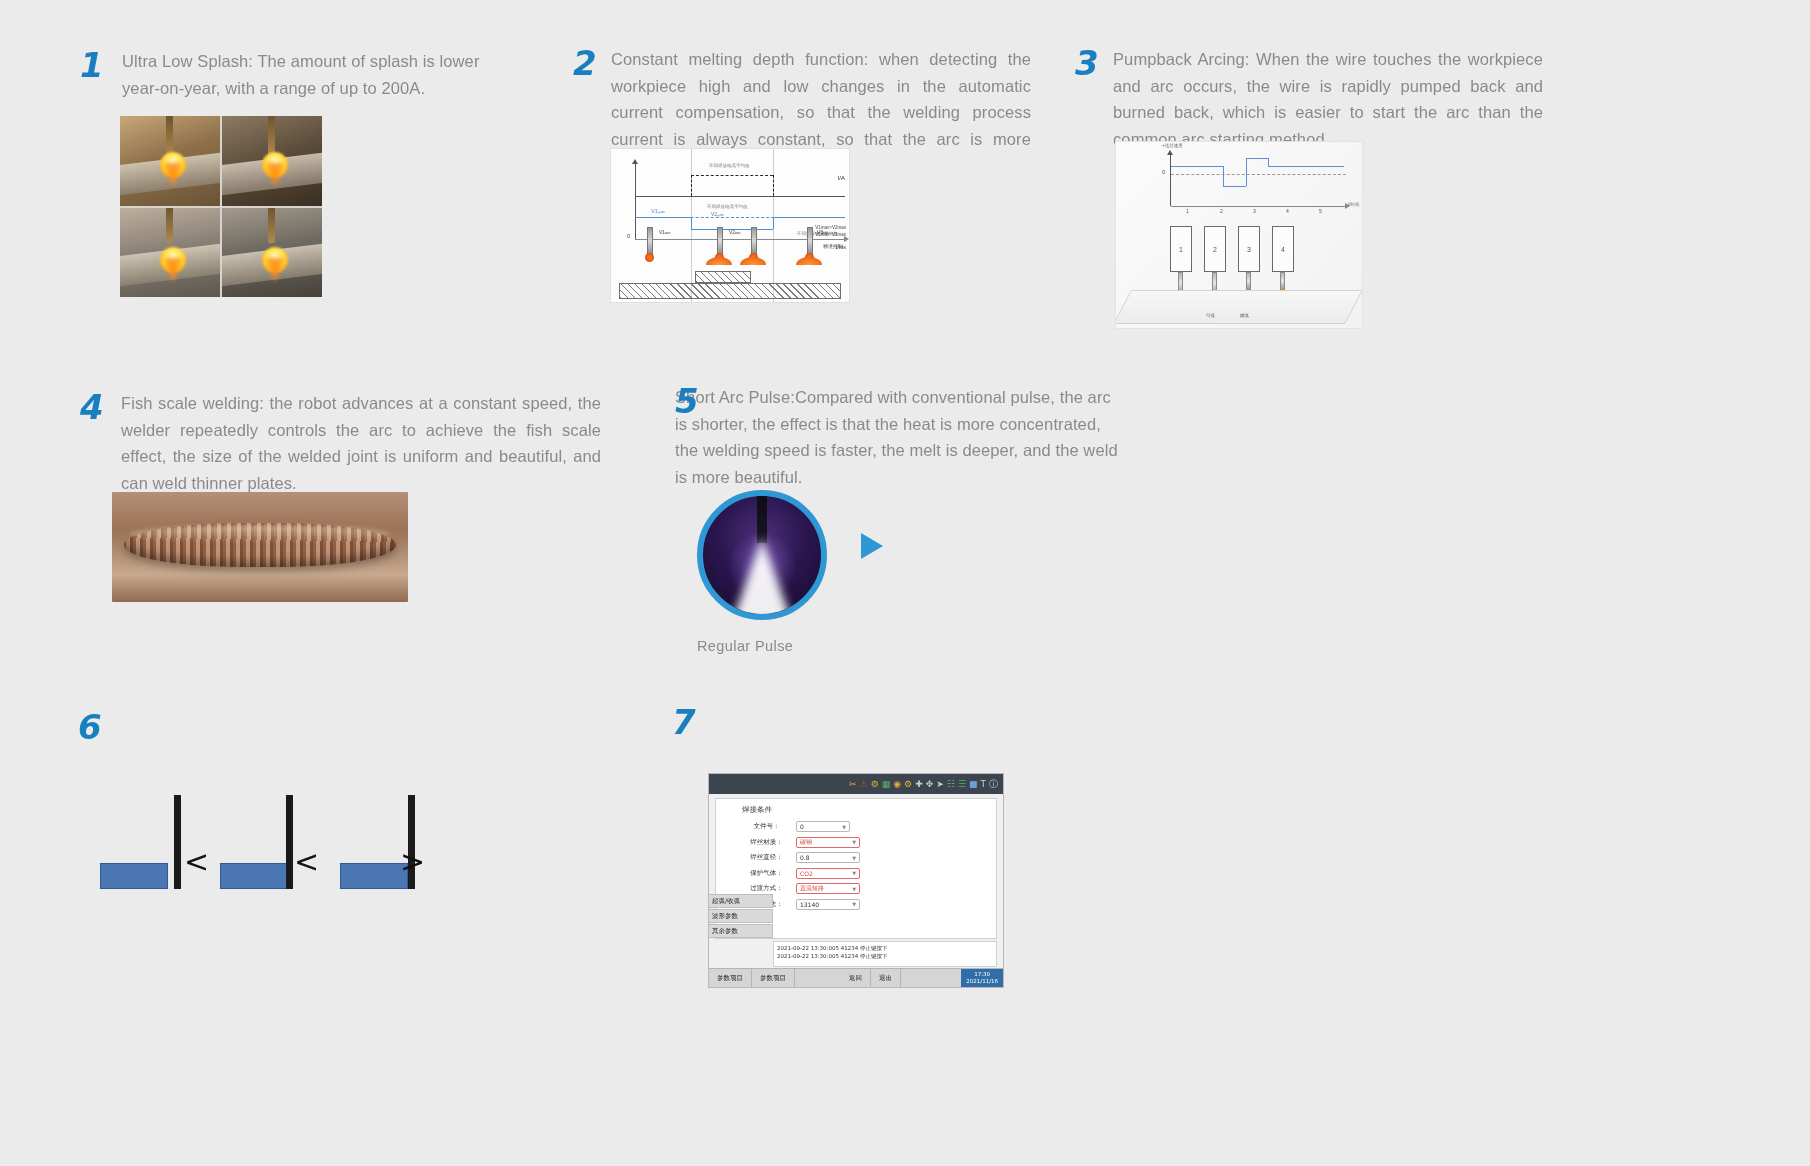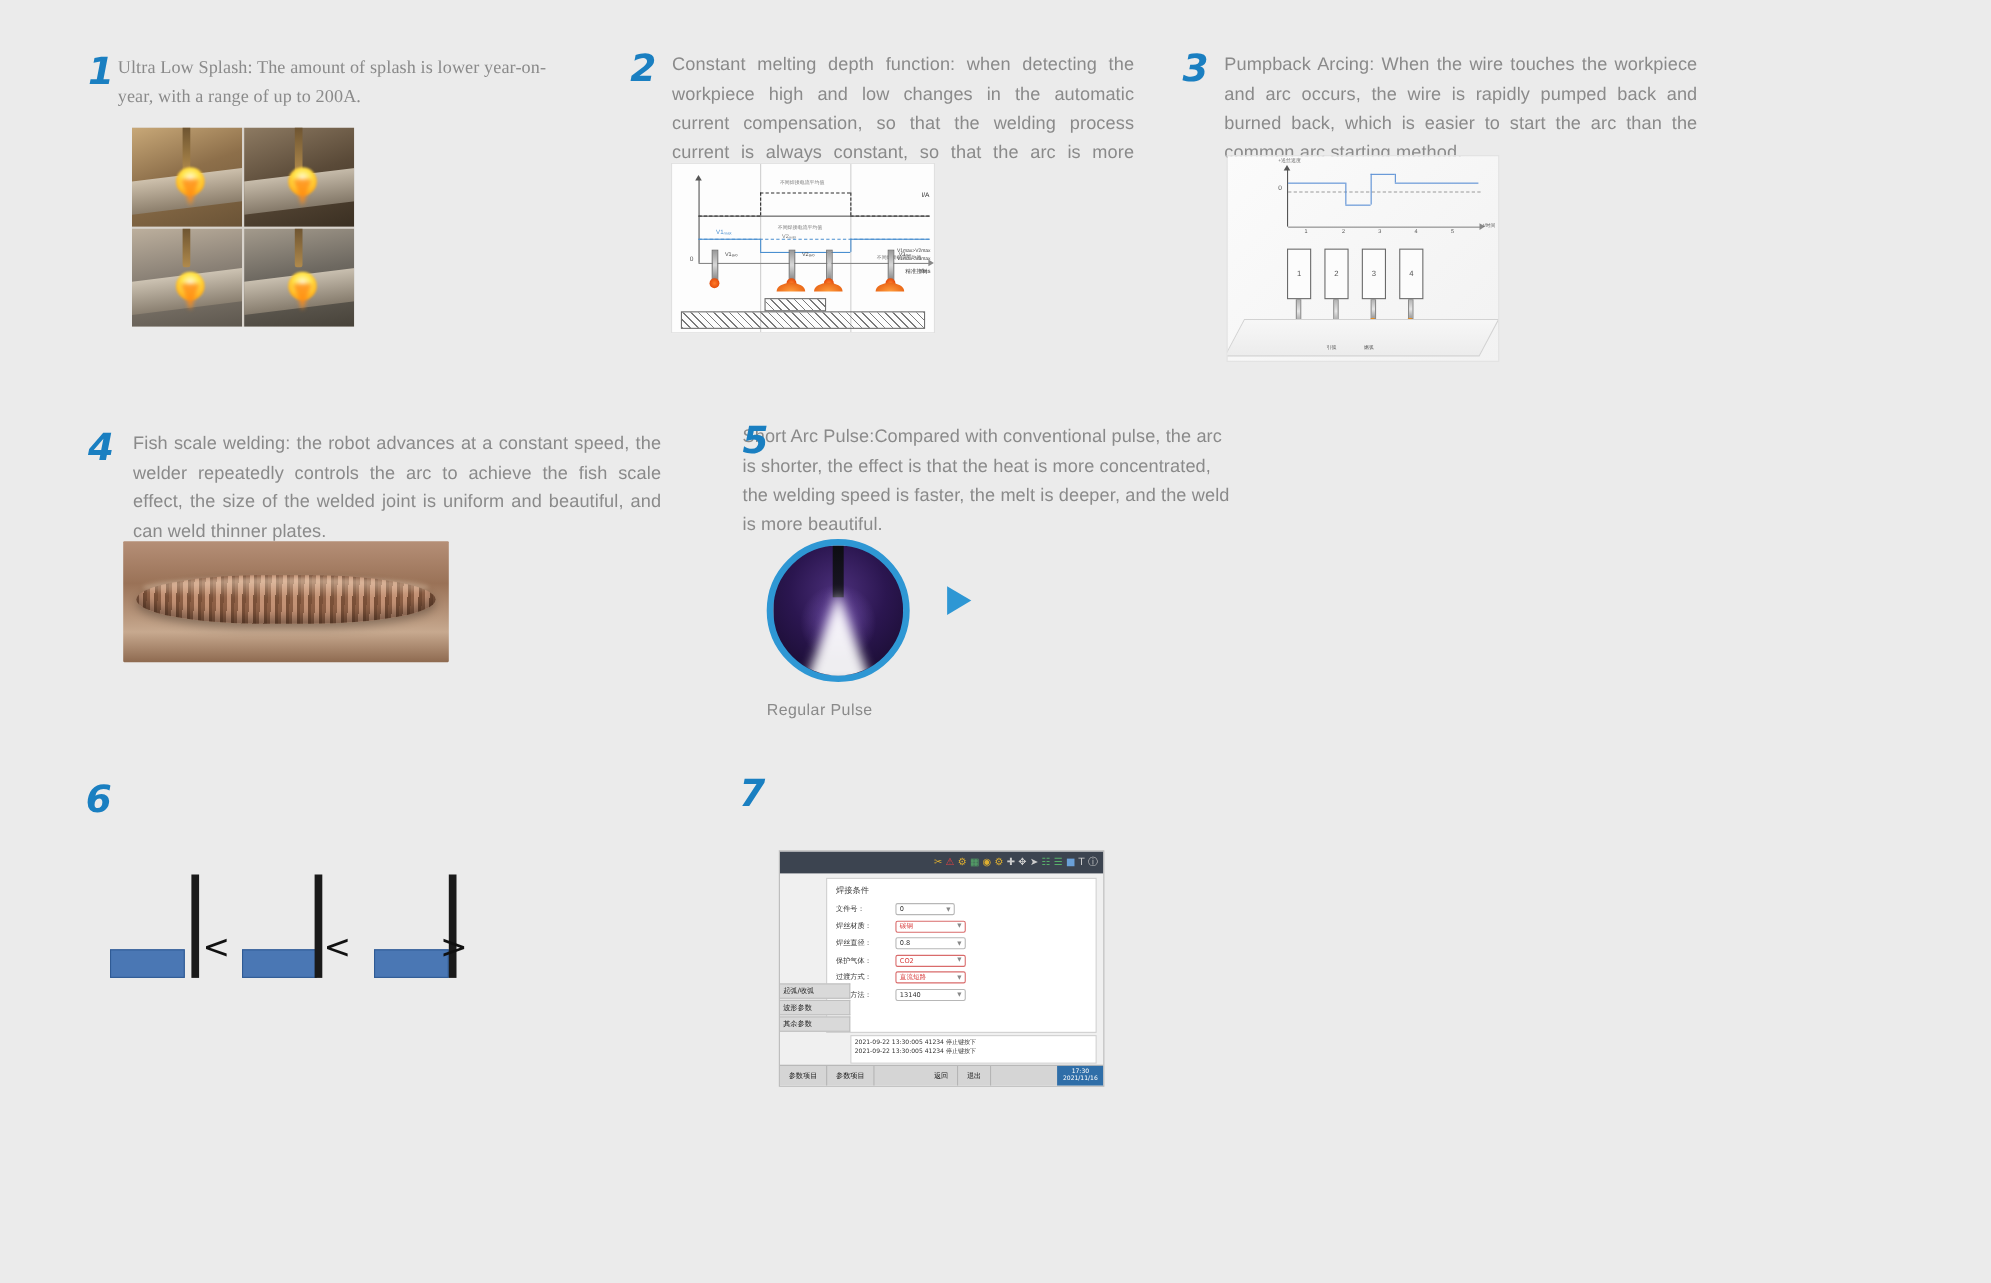--- a/index.html
+++ b/index.html
@@ -215,24 +215,24 @@
     border:1px solid #b9b9b9;
     position:relative; overflow:hidden;
     font-family:"DejaVu Sans", sans-serif;
   }
   .pd-toolbar {
     height:20px; background:#3c4450;
     display:flex; align-items:center; justify-content:flex-end;
     gap:3px; padding:0 5px;
   }
   .pd-ic { font-size:9px; line-height:1; }
-  .pd-body { position:absolute; left:6px; top:24px; right:6px; bottom:48px; background:#fff; border:1px solid #cfcfcf; padding:6px 8px;margin-left:36px; }
+  .pd-body { position:absolute; left:6px; top:24px; right:6px; bottom:48px; background:#fff; border:1px solid #cfcfcf; padding:6px 26px; }
   .pd-title { font-size:7.5px; color:#444; margin-bottom:6px; }
   .pd-row { display:flex; align-items:center; margin-bottom:4.5px; }
-  .pd-label { width:54px; font-size:6.5px; color:#333; text-align:left; padding-right:5px; }
+  .pd-label { width:54px; font-size:6.5px; color:#333; text-align:center; padding-right:5px; }
   .pd-select {
     width:54px; height:11px; border:1px solid #b7b7b7; border-radius:2px;
     background:#fff; font-size:6px; color:#333;
     display:flex; align-items:center; justify-content:space-between;
     padding:0 3px;
   }
   .pd-select.hot { border-color:#d96b6b; }
   .pd-select.hot .pd-val { color:#d93b3b; }
   .pd-caret { font-size:5px; color:#888; }
   .pd-tabs { position:absolute; left:0; bottom:48px; width:64px; }
@@ -252,21 +252,21 @@
     display:flex; align-items:center; font-size:6.5px; color:#222;
   }
   .pd-sbtn { padding:0 8px; border-right:1px solid #b5b5b5; height:100%; display:flex; align-items:center; }
   .pd-clock { margin-left:auto; background:#2f6ea8; color:#fff; height:100%; display:flex; flex-direction:column; justify-content:center; align-items:center; padding:0 5px; font-size:5.5px; line-height:1.25; }
 </style>
 </head>
 <body>
 
 <div class="feature" style="left:80px; top:48px; width:440px;">
   <div class="num">1</div>
-  <div class="ftext" style="margin-left:27px; width:400px;font-family:Liberation Serif, serif;">Ultra Low Splash: The amount of splash is lower year-on-year, with a range of up to 200A.</div>
+  <div class="ftext" style="margin-left:42px; width:400px;">Ultra Low Splash: The amount of splash is lower year-on-year, with a range of up to 200A.</div>
   <div class="media" style="left:40px; top:68px;">
     <div class="photo-grid">
       <div class="pcell pc1">
         <div class="plate"></div>
         <div class="torch"></div>
         <div class="arcball"></div>
         <div class="arccone"></div>
       </div>
       <div class="pcell pc2">
         <div class="plate"></div>

